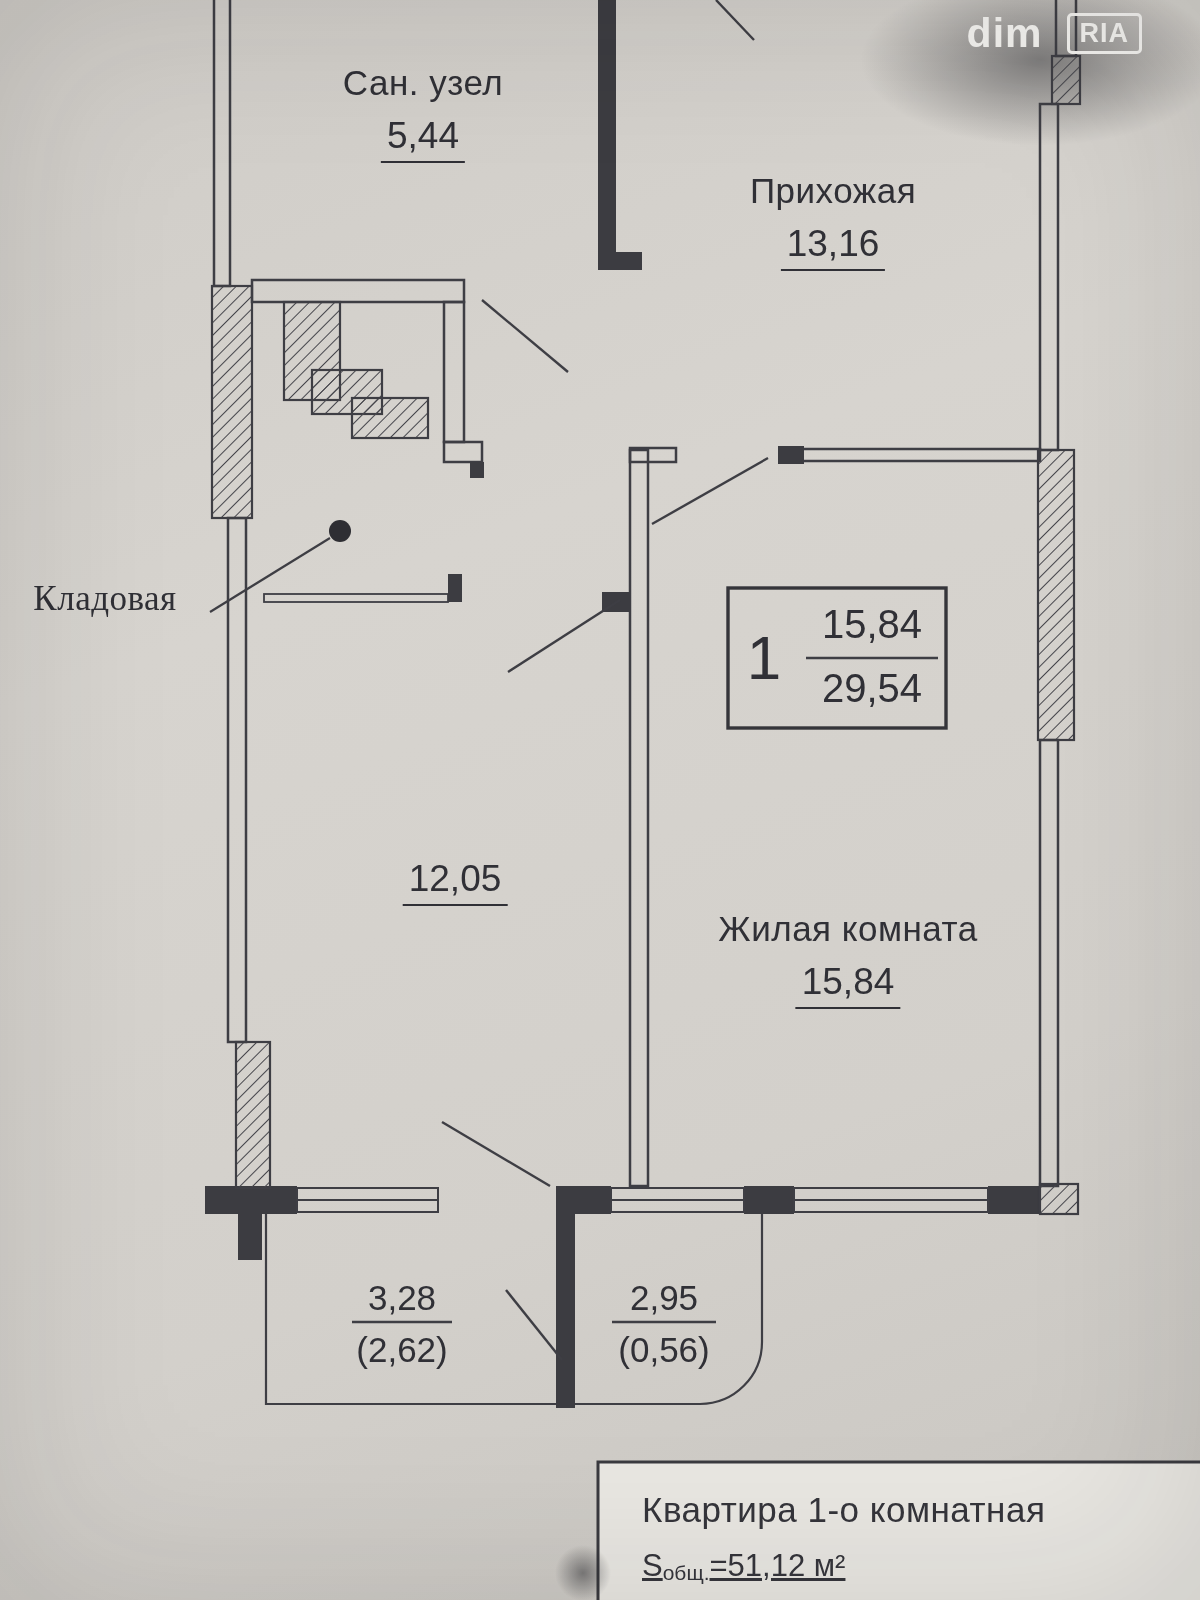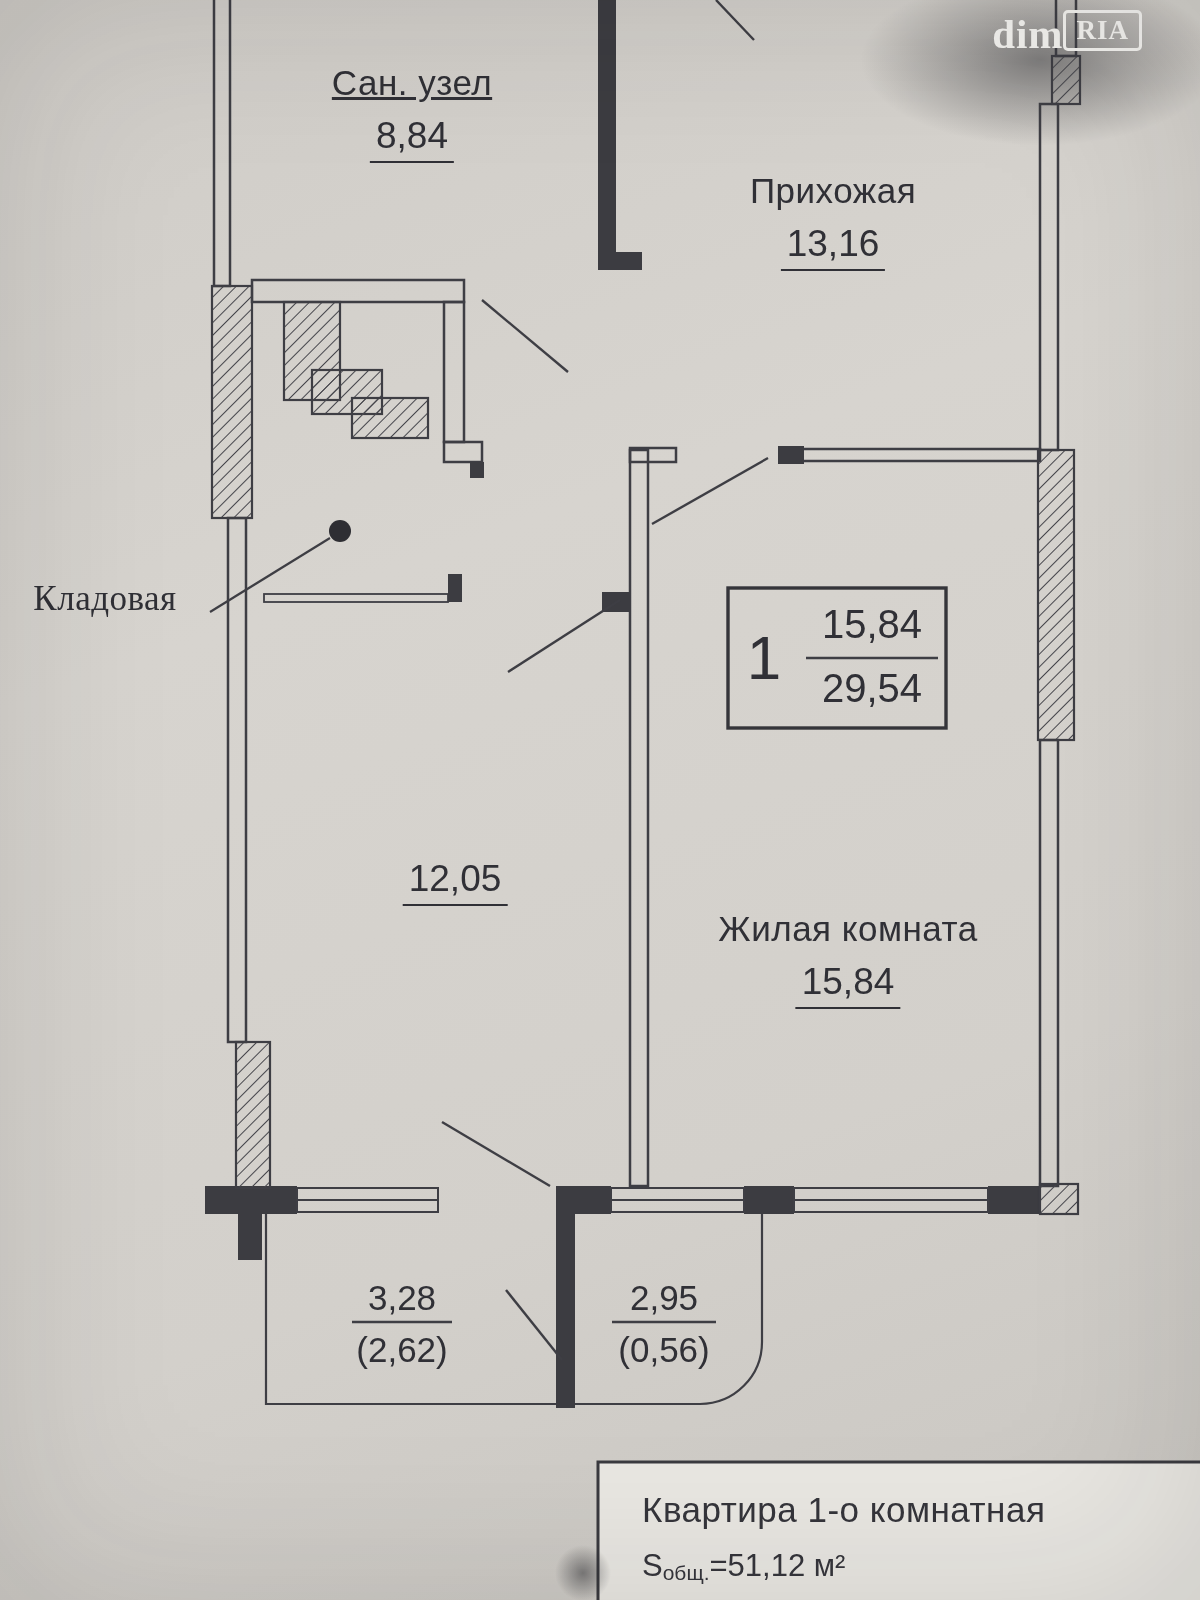--- a/index.html
+++ b/index.html
@@ -18,24 +18,24 @@
   .label{position:absolute;text-align:center;transform:translateX(-50%);z-index:4;line-height:1.22;}
   .room-name{font-size:35px;letter-spacing:.5px;white-space:nowrap;}
   .room-area{font-size:37px;margin-top:8px;}
   .room-area span{display:inline-block;border-bottom:2.5px solid #303036;padding:0 6px 3px;}
 
   .stamp-one{position:absolute;font-size:62px;transform:translateX(-50%);z-index:4;}
   .frac-num{position:absolute;font-size:40px;transform:translateX(-50%);white-space:nowrap;z-index:4;}
   .balc-num{position:absolute;font-size:35px;transform:translateX(-50%);white-space:nowrap;z-index:4;}
 
   .titleblock-line1{position:absolute;left:642px;top:1490px;font-size:35px;letter-spacing:.5px;color:#35353b;z-index:4;}
-  .titleblock-line2{position:absolute;left:642px;top:1548px;font-size:31px;color:#35353b;z-index:4;}
+  .titleblock-line2{position:absolute;left:642px;top:1548px;font-size:31px;color:#35353b;z-index:4;text-decoration:underline;}
   .titleblock-line2 .sub{font-size:21px;vertical-align:-4px;}
 
-  .watermark{position:absolute;top:10px;right:58px;display:flex;align-items:flex-start;gap:0;z-index:5;font-family:Liberation Serif, serif;}
+  .watermark{position:absolute;top:10px;right:58px;display:flex;align-items:center;gap:24px;z-index:5;}
   .wm-dim{font-size:41px;font-weight:bold;color:#f3f2ef;letter-spacing:1px;}
   .wm-ria{border:3px solid #f3f2ef;border-radius:5px;padding:2px 10px;font-size:27px;font-weight:bold;
     color:#f3f2ef;letter-spacing:1px;}
 </style>
 </head>
 <body>
 
 <div class="page">
 
   <div class="shade-tr"></div>
@@ -117,23 +117,23 @@
       <line x1="210" y1="612" x2="330" y2="538" stroke-width="2.2"></line>
       <line x1="352" y1="1322" x2="452" y2="1322" stroke-width="2.6"></line>
       <line x1="612" y1="1322" x2="716" y2="1322" stroke-width="2.6"></line>
       <line x1="806" y1="658" x2="938" y2="658" stroke-width="2.6"></line>
     </g>
 
     <rect x="728" y="588" width="218" height="140" fill="none" stroke="#35353a" stroke-width="3.4"></rect>
     <rect x="598" y="1462" width="620" height="150" fill="#e9e7e2" stroke="#3a3a3f" stroke-width="3"></rect>
   </svg>
 
-  <div class="label" style="left:412px;top:62px;text-decoration:underline;">
+  <div class="label" style="left:423px;top:62px;">
     <div class="room-name">Сан. узел</div>
-    <div class="room-area"><span>8,84</span></div>
+    <div class="room-area"><span>5,44</span></div>
   </div>
 
   <div class="label" style="left:833px;top:170px;">
     <div class="room-name">Прихожая</div>
     <div class="room-area"><span>13,16</span></div>
   </div>
 
   <div class="label" style="left:105px;top:578px;font-family:Liberation Serif, serif;">
     <div class="room-name">Кладовая</div>
   </div>

